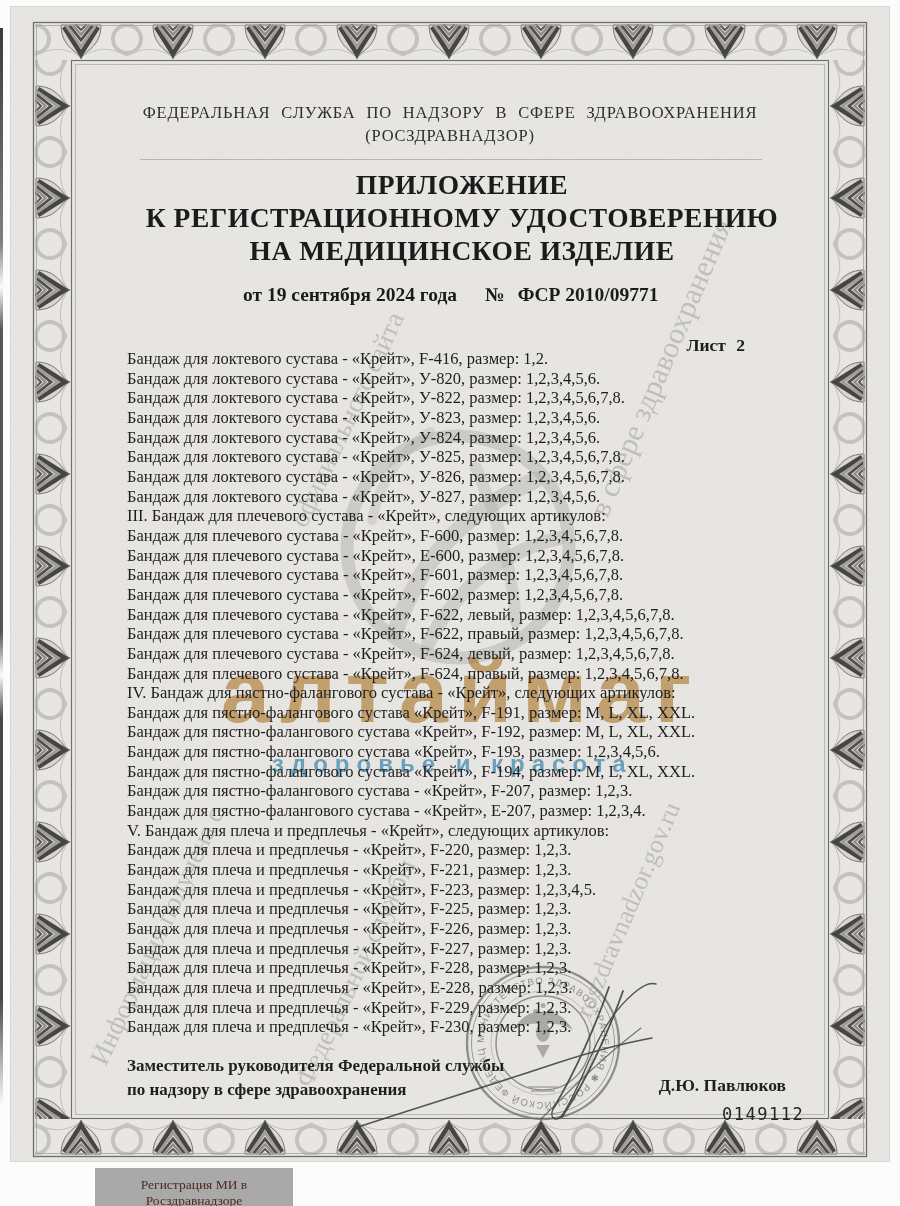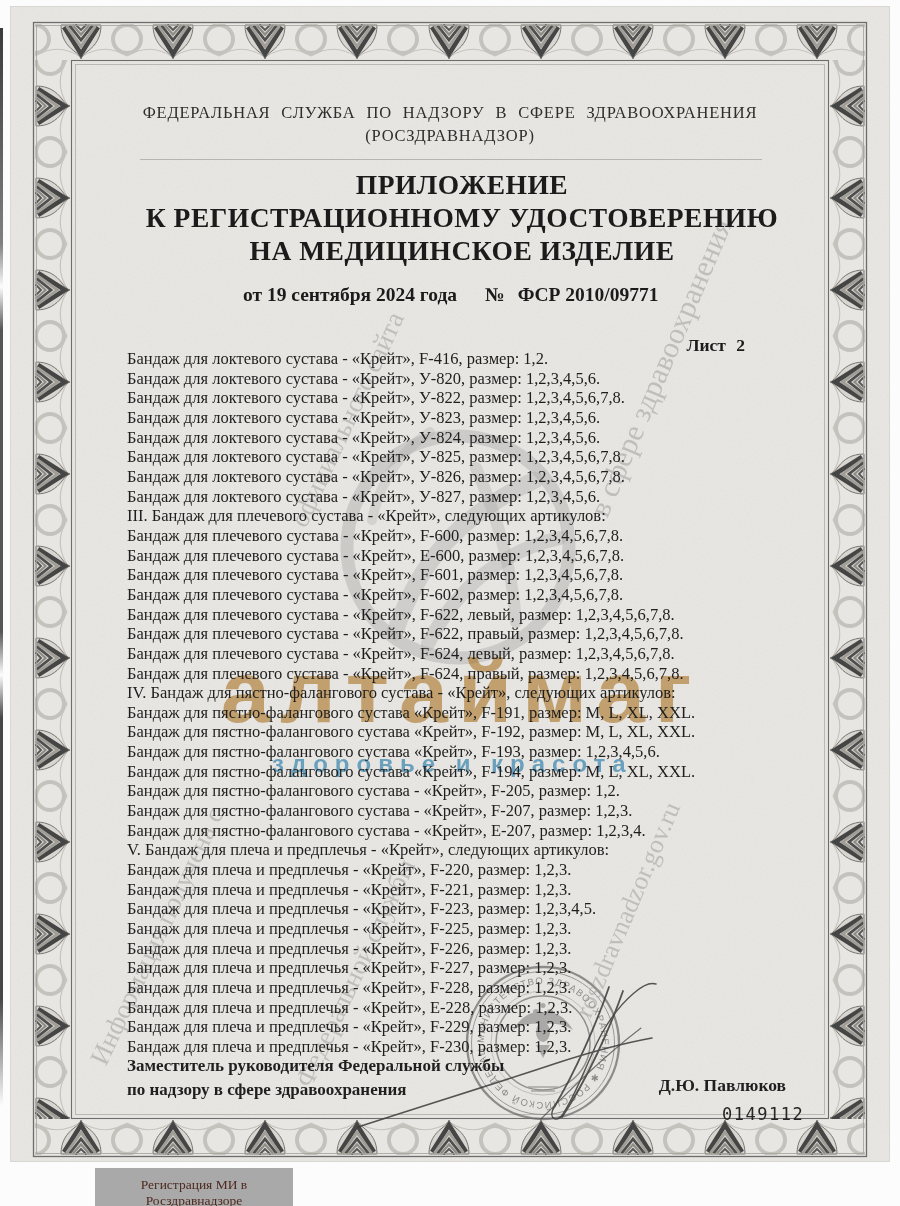--- a/index.html
+++ b/index.html
@@ -190,21 +190,20 @@
         <div class="bline">Бандаж для плечевого сустава - «Крейт», F-602, размер: 1,2,3,4,5,6,7,8.</div>
         <div class="bline">Бандаж для плечевого сустава - «Крейт», F-622, левый, размер: 1,2,3,4,5,6,7,8.</div>
         <div class="bline">Бандаж для плечевого сустава - «Крейт», F-622, правый, размер: 1,2,3,4,5,6,7,8.</div>
         <div class="bline">Бандаж для плечевого сустава - «Крейт», F-624, левый, размер: 1,2,3,4,5,6,7,8.</div>
         <div class="bline">Бандаж для плечевого сустава - «Крейт», F-624, правый, размер: 1,2,3,4,5,6,7,8.</div>
         <div class="bline">IV. Бандаж для пястно-фалангового сустава - «Крейт», следующих артикулов:</div>
         <div class="bline">Бандаж для пястно-фалангового сустава «Крейт», F-191, размер: M, L, XL, XXL.</div>
         <div class="bline">Бандаж для пястно-фалангового сустава «Крейт», F-192, размер: M, L, XL, XXL.</div>
         <div class="bline">Бандаж для пястно-фалангового сустава «Крейт», F-193, размер: 1,2,3,4,5,6.</div>
         <div class="bline">Бандаж для пястно-фалангового сустава «Крейт», F-194, размер: M, L, XL, XXL.</div>
-        <div class="bline">Бандаж для пястно-фалангового сустава - «Крейт», F-205, размер: 1,2.</div>
         <div class="bline">Бандаж для пястно-фалангового сустава - «Крейт», F-207, размер: 1,2,3.</div>
         <div class="bline">Бандаж для пястно-фалангового сустава - «Крейт», Е-207, размер: 1,2,3,4.</div>
         <div class="bline">V. Бандаж для плеча и предплечья - «Крейт», следующих артикулов:</div>
         <div class="bline">Бандаж для плеча и предплечья - «Крейт», F-220, размер: 1,2,3.</div>
         <div class="bline">Бандаж для плеча и предплечья - «Крейт», F-221, размер: 1,2,3.</div>
         <div class="bline">Бандаж для плеча и предплечья - «Крейт», F-223, размер: 1,2,3,4,5.</div>
         <div class="bline">Бандаж для плеча и предплечья - «Крейт», F-225, размер: 1,2,3.</div>
         <div class="bline">Бандаж для плеча и предплечья - «Крейт», F-226, размер: 1,2,3.</div>
         <div class="bline">Бандаж для плеча и предплечья - «Крейт», F-227, размер: 1,2,3.</div>
         <div class="bline">Бандаж для плеча и предплечья - «Крейт», F-228, размер: 1,2,3.</div>

